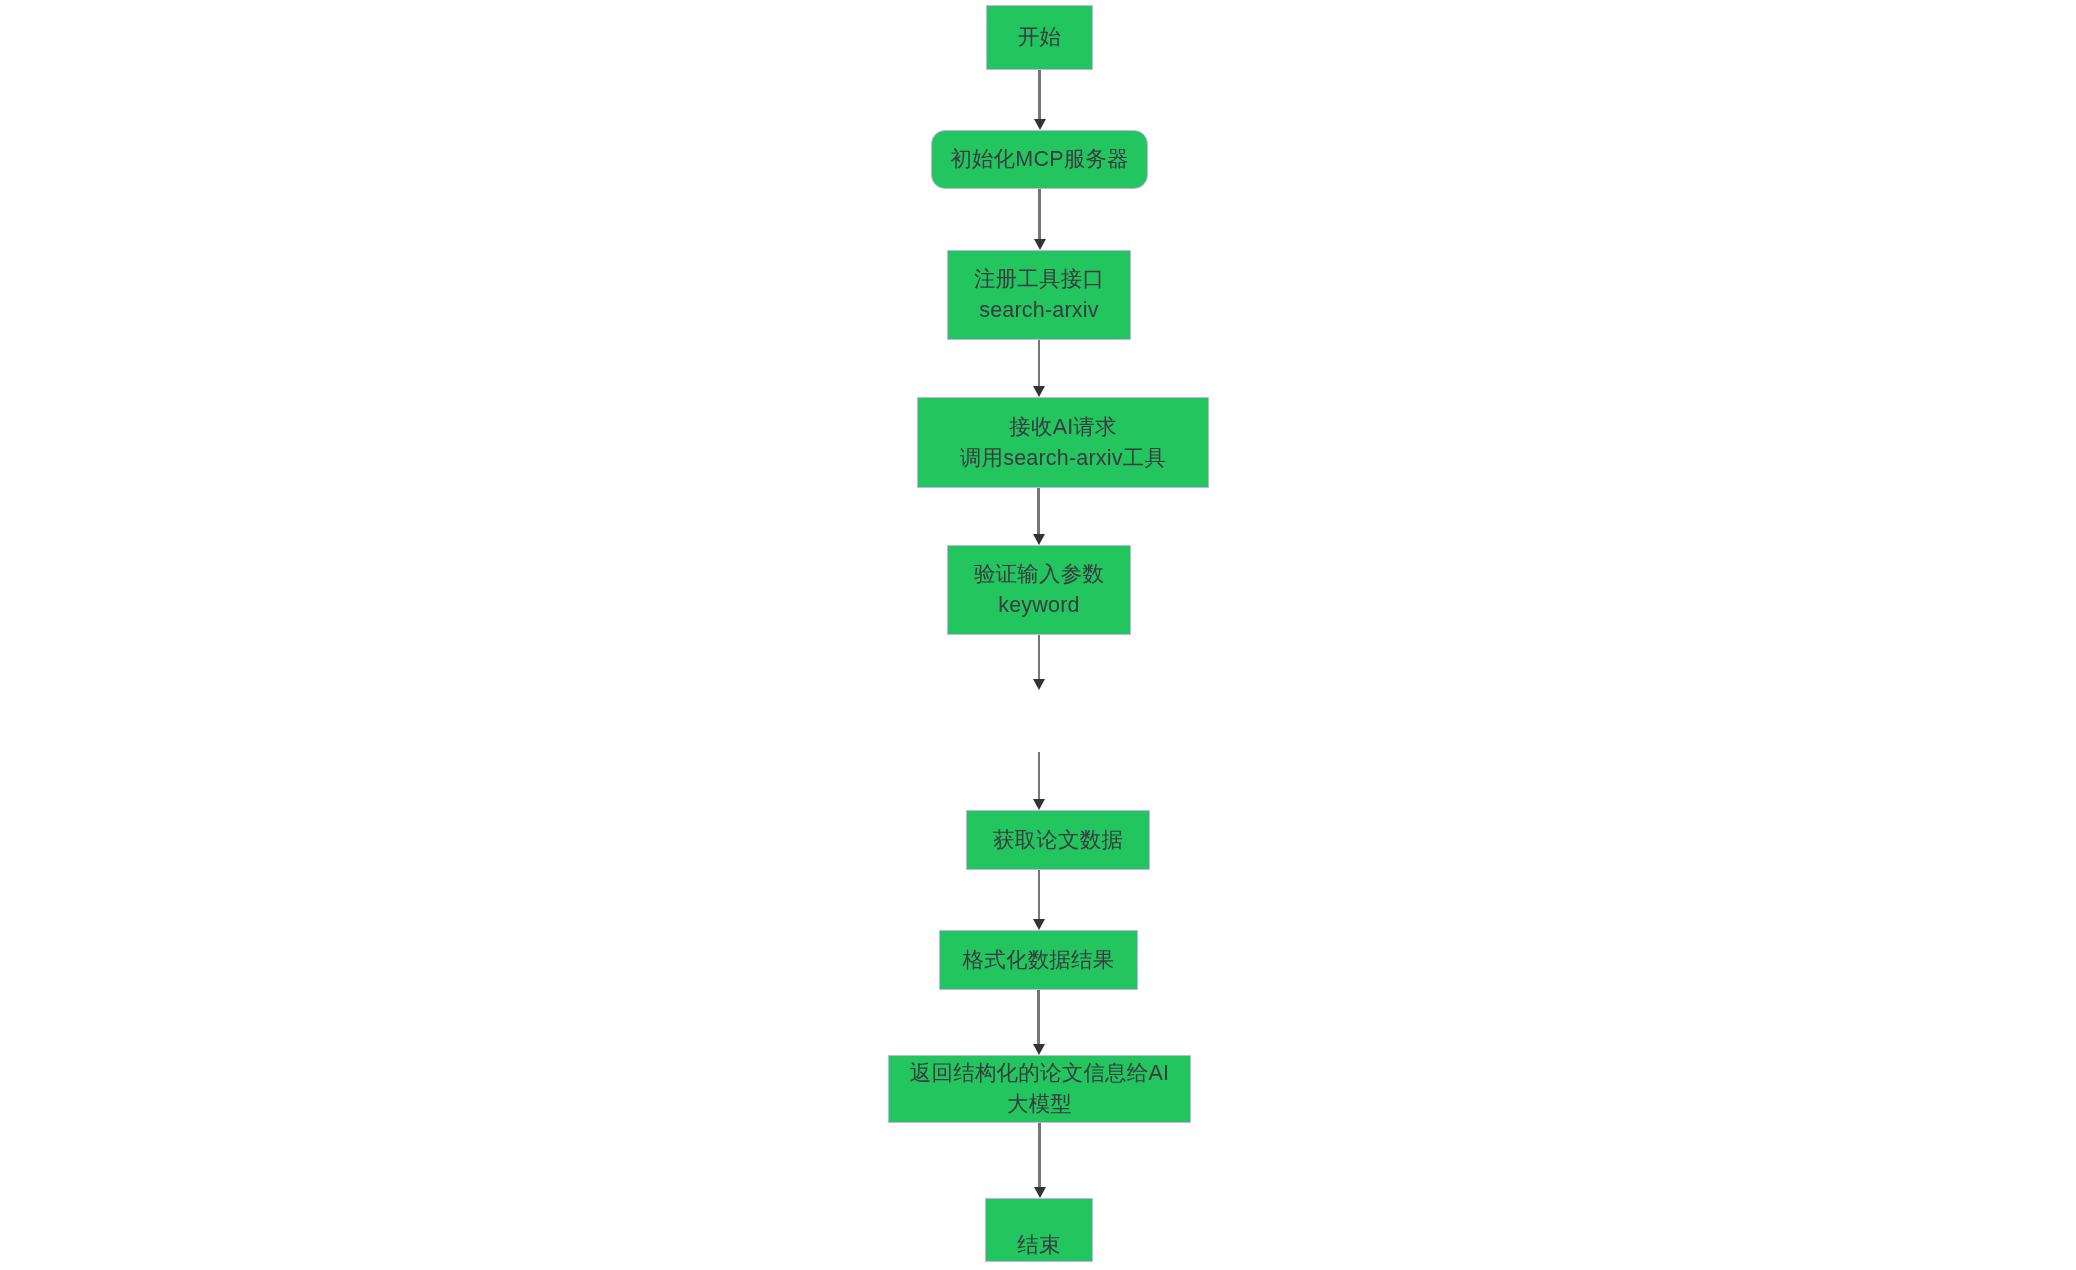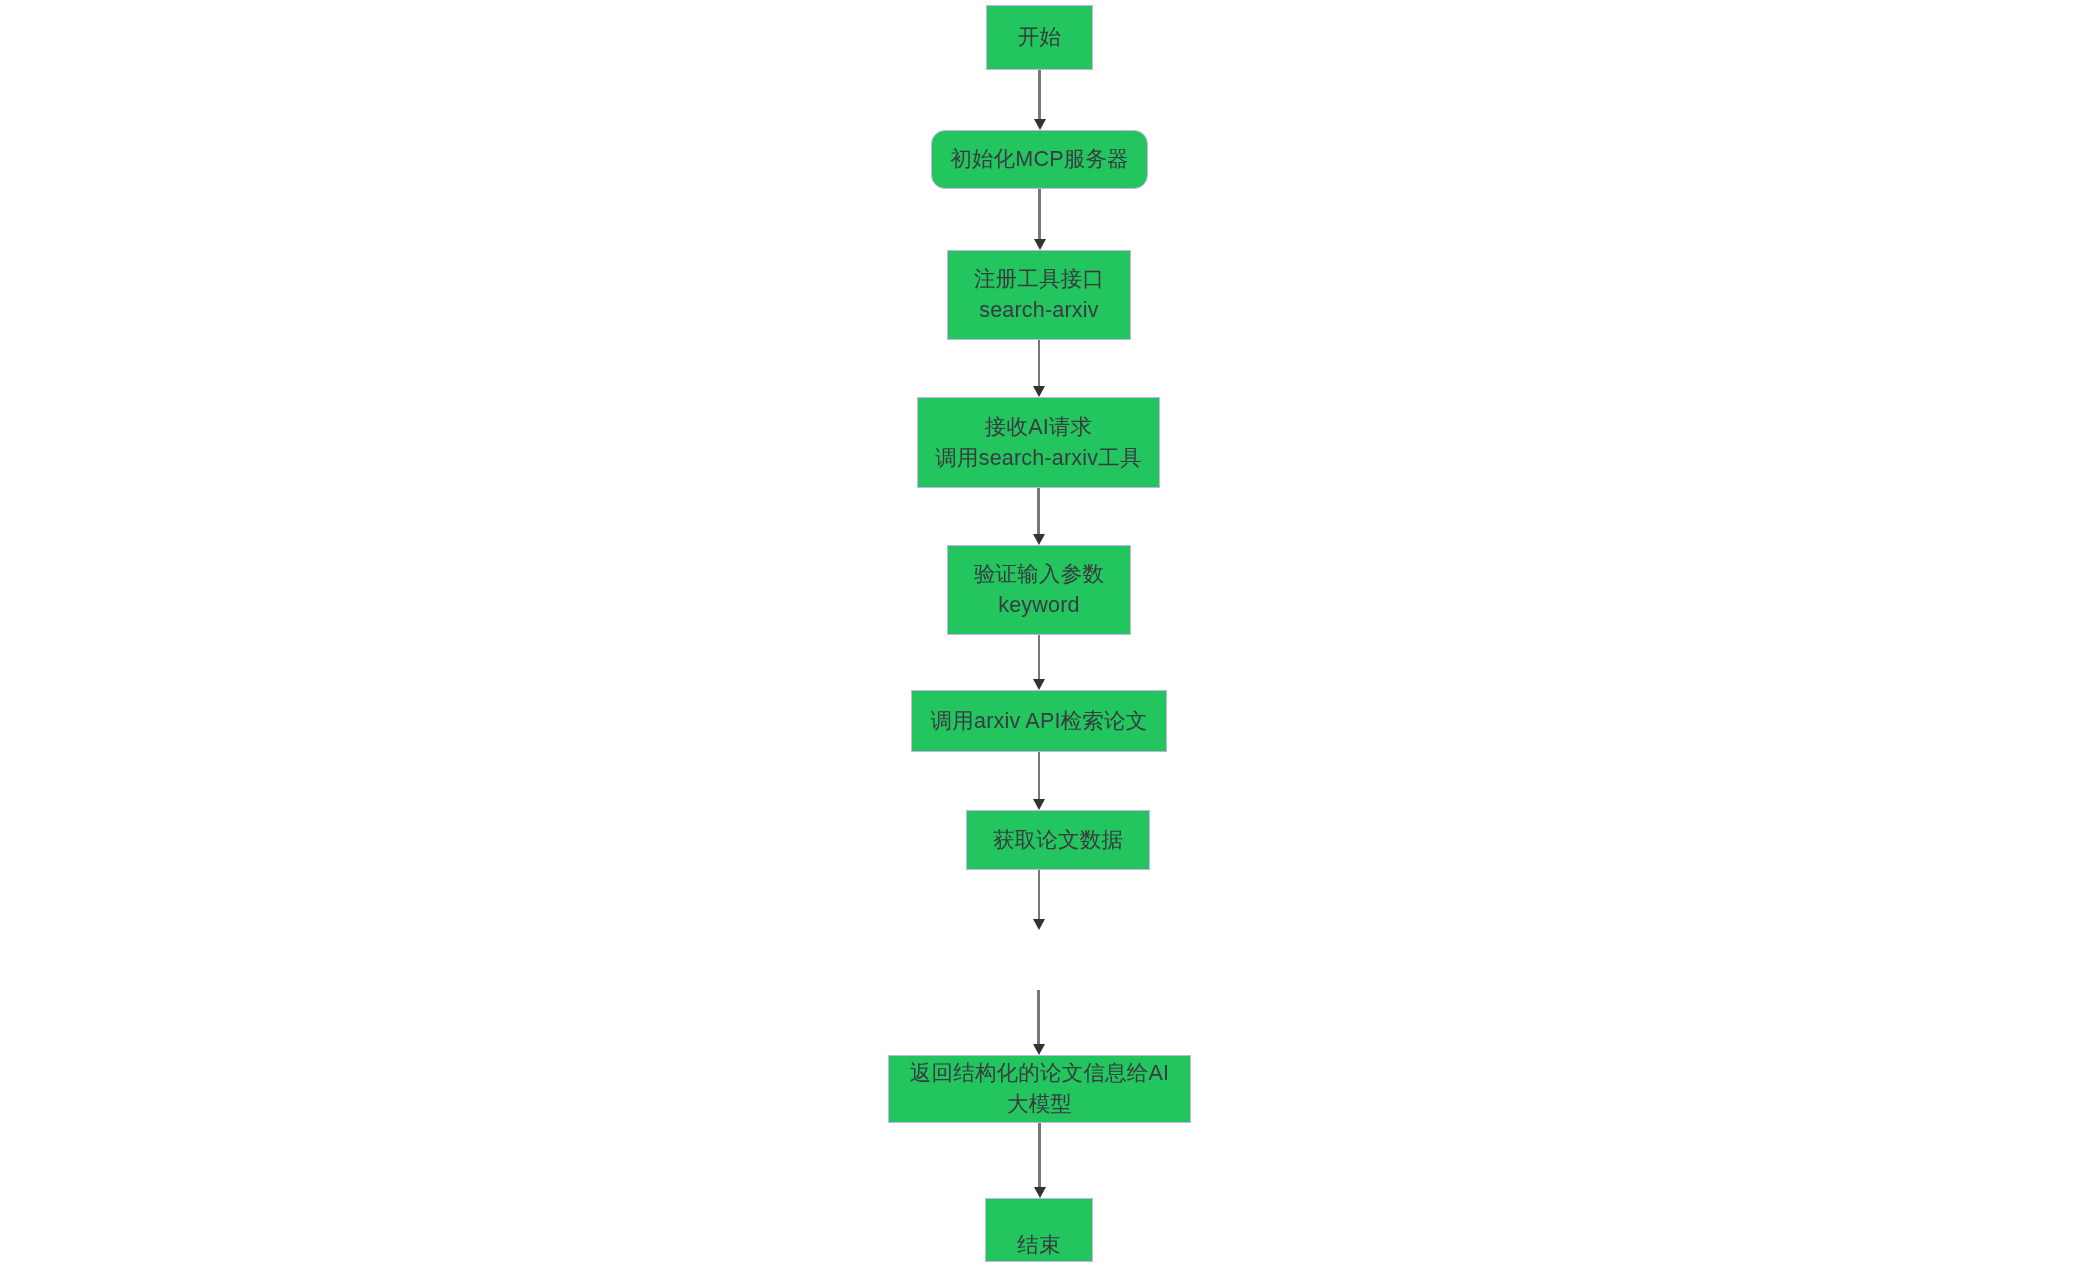--- a/index.html
+++ b/index.html
@@ -101,33 +101,33 @@
     <div class="node" style="left: 986px; top: 5px; width: 107px; height: 65px;">
       <span>开始</span>
     </div>
     <div class="node" style="left: 931px; top: 130px; width: 217px; height: 59px; border-radius: 14px;">
       <span>初始化MCP服务器</span>
     </div>
     <div class="node" style="left: 947px; top: 250px; width: 184px; height: 90px;">
       <span>注册工具接口</span>
       <span class="line2">search-arxiv</span>
     </div>
-    <div class="node" style="left: 917px; top: 397px; width: 243px; height: 91px;">
+    <div class="node" style="left: 917px; top: 397px; width: 292px; height: 91px;">
       <span>接收AI请求</span>
       <span class="line2">调用search-arxiv工具</span>
     </div>
     <div class="node" style="left: 947px; top: 545px; width: 184px; height: 90px; align-items: center;">
       <span>验证输入参数</span>
       <span class="line2">keyword</span>
     </div>
-    <div class="node" style="left: 911px; top: 690px; width: 256px; height: 62px;">
-      <span>调用arxiv API检索论文</span>
-    </div>
     <div class="node" style="left: 947px; top: 810px; width: 184px; height: 60px; margin-left: 19px;">
       <span>获取论文数据</span>
+    </div>
+    <div class="node" style="left: 939px; top: 930px; width: 199px; height: 60px;">
+      <span>格式化数据结果</span>
     </div>
     <div class="node" style="left: 888px; top: 1055px; width: 303px; height: 68px;">
       <span>返回结构化的论文信息给AI</span>
       <span class="line2">大模型</span>
     </div>
     <div class="node" style="left: 985px; top: 1198px; width: 108px; height: 64px; justify-content: flex-end;">
       <span>结束</span>
     </div>
   </div>
 

